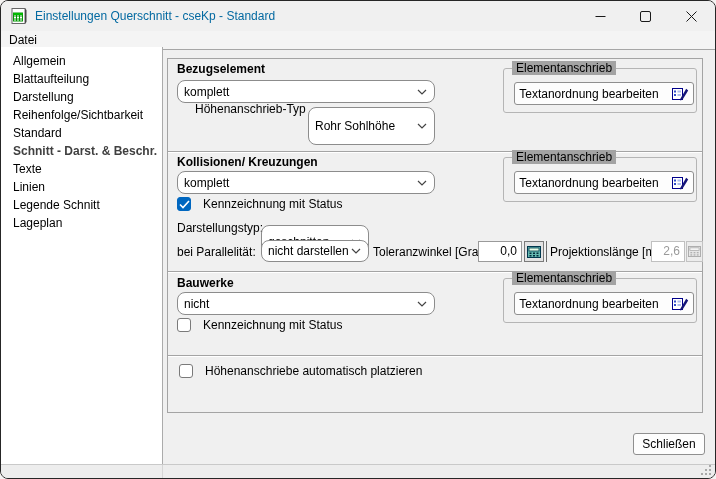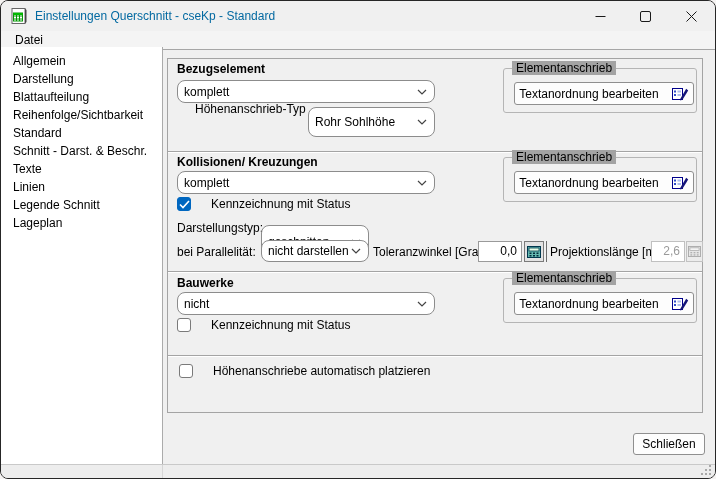--- a/index.html
+++ b/index.html
@@ -14,42 +14,42 @@
   }
   
   .titlebar{position:absolute;left:0;top:0;width:100%;height:30px;background:#f0f0f0;}
   .app-icon{position:absolute;left:10px;top:7px;width:17px;height:17px;}
   .title-text{position:absolute;left:34px;top:8px;font-size:12px;color:#0369a1;white-space:nowrap;}
   .winbtn{position:absolute;top:0;height:30px;width:45px;display:flex;align-items:center;justify-content:center;}
   .winbtn svg{display:block;}
   .btn-min{left:577px;} .btn-max{left:622px;} .btn-close{left:667px;width:47px;}
   
   .menubar{position:absolute;left:0;top:30px;width:100%;height:19px;background:#f4f4f4;border-bottom:1px solid #a6a6a6;box-sizing:border-box;}
-  .menu-item{display:inline-block;padding:2px 7px 0 8px;height:17px;margin-left:6px;}
+  .menu-item{display:inline-block;padding:2px 7px 0 8px;height:17px;}
   
   .sidebar{position:absolute;left:0;top:46px;width:161px;height:413px;background:#fff;border-right:1px solid #ababab;padding-top:5px;box-sizing:content-box;}
   .sb-item{height:18px;line-height:18px;padding-left:12px;white-space:nowrap;cursor:default;}
-  .sb-item.sel{color:#000000;font-weight:normal;}
+  .sb-item.sel{color:#404040;font-weight:bold;}
   
   .main-bg{position:absolute;left:162px;top:50px;width:554px;height:413px;background:#f0f0f0;}
   .panel{position:absolute;left:166px;top:57px;width:536px;height:355px;border:1px solid #a4a4a4;background:#f0f0f0;box-sizing:border-box;}
   .sep{position:absolute;left:167px;width:534px;height:2px;border-top:1px solid #a4a4a4;border-bottom:1px solid #ffffff;box-sizing:border-box;}
   .sec-h{position:absolute;font-weight:bold;white-space:nowrap;}
   .lbl{position:absolute;white-space:nowrap;}
   
   .combo{position:absolute;background:#fff;border:1px solid #8c8c8c;border-radius:8px;box-sizing:border-box;display:flex;align-items:center;padding-left:6px;cursor:default;}
   .combo .cv{flex:1;white-space:nowrap;overflow:hidden;}
   .combo svg{margin-right:7px;flex:none;}
   
   .check{position:absolute;display:flex;align-items:flex-start;cursor:default;}
   .box{width:14px;height:14px;border:1px solid #7a7a7a;border-radius:3px;background:#fff;box-sizing:border-box;flex:none;position:relative;}
   .check.checked .box{background:#0067c0;border-color:#0067c0;}
   .check .box svg{position:absolute;left:1px;top:2px;display:none;}
   .check.checked .box svg{display:block;}
-  .check .cl{margin-left:20px;line-height:15px;white-space:nowrap;}
+  .check .cl{margin-left:12px;line-height:15px;white-space:nowrap;}
   
   .gbox{position:absolute;border:1px solid #b5b5b5;border-radius:3px;box-sizing:border-box;}
   .gbox .gt{position:absolute;top:-8px;left:8px;background:#a3a3a3;padding:0 4px;line-height:14px;white-space:nowrap;}
   
   .pbtn{position:absolute;background:#fdfdfd;border:1px solid #8f8f8f;border-radius:3px;box-sizing:border-box;display:flex;align-items:center;justify-content:center;gap:13px;cursor:default;}
   .pbtn span{white-space:nowrap;}
   
   .numin{position:absolute;background:#fff;border:1px solid #9a9a9a;box-sizing:border-box;text-align:right;padding:2px 4px 0 0;}
   .numin.dis{color:#9a9a9a;border-color:#c0c0c0;}
   .calcbtn{position:absolute;background:#e3e3e3;border:1px solid #7a7a7a;box-sizing:border-box;display:flex;align-items:center;justify-content:center;cursor:default;}
@@ -90,22 +90,22 @@
         </svg>
     </div>
   </div>
 
   <div class="menubar">
     <span class="menu-item">Datei</span>
   </div>
 
   <div class="sidebar">
     <div class="sb-item">Allgemein</div>
+    <div class="sb-item">Blattaufteilung</div>
     <div class="sb-item">Darstellung</div>
-    <div class="sb-item">Blattaufteilung</div>
     <div class="sb-item">Reihenfolge/Sichtbarkeit</div>
     <div class="sb-item">Standard</div>
     <div class="sb-item sel">Schnitt - Darst. &amp; Beschr.</div>
     <div class="sb-item">Texte</div>
     <div class="sb-item">Linien</div>
     <div class="sb-item">Legende Schnitt</div>
     <div class="sb-item">Lageplan</div>
   </div>
 
   <div class="main-bg"></div>
@@ -115,21 +115,21 @@
   <div class="sep" style="top:354px;"></div>
 
   <div class="sec-h" style="left:176px;top:61px;">Bezugselement</div>
   <div class="combo" style="left:176px;top:79px;width:258px;height:23px;">
     <span class="cv">komplett</span>
     <svg width="10" height="6" viewBox="0 0 10 6">
         <path d="M1 1 L5 5 L9 1" fill="none" stroke="#444" stroke-width="1.2"></path>
       </svg>
   </div>
   <div class="lbl" style="left:194px;top:101px;">Höhenanschrieb-Typ</div>
-  <div class="combo" style="left:307px;top:106px;width:127px;height:30px;">
+  <div class="combo" style="left:307px;top:106px;width:127px;height:38px;">
     <span class="cv">Rohr Sohlhöhe</span>
     <svg width="10" height="6" viewBox="0 0 10 6">
         <path d="M1 1 L5 5 L9 1" fill="none" stroke="#444" stroke-width="1.2"></path>
       </svg>
   </div>
   <div class="gbox" style="left:502px;top:67px;width:194px;height:45px;">
     <span class="gt">Elementanschrieb</span>
   </div>
   <div class="pbtn" style="left:513px;top:81px;width:180px;height:23px;">
     <span>Textanordnung bearbeiten</span>

